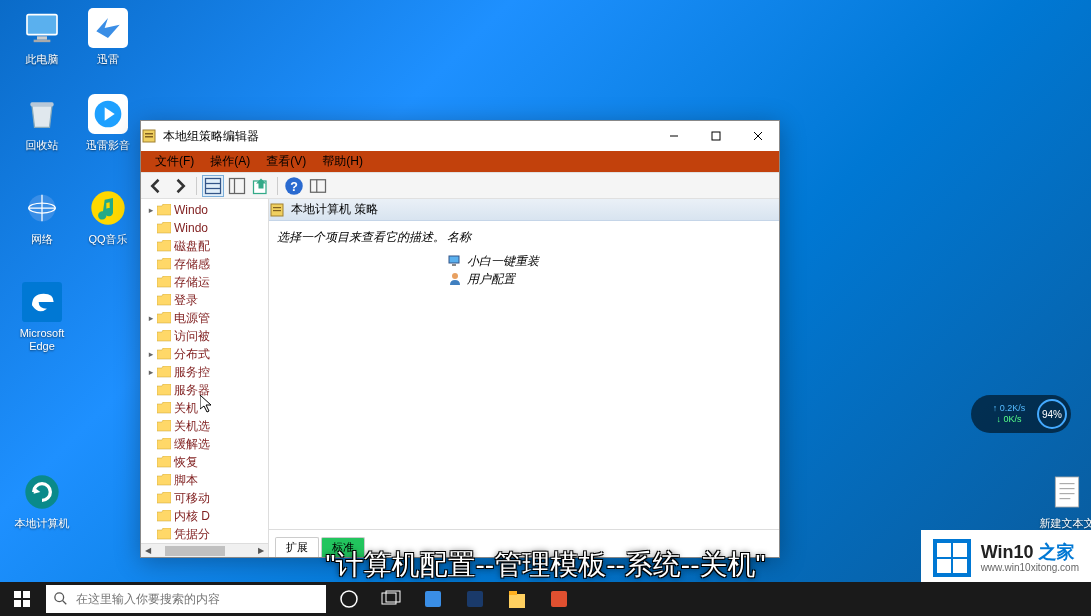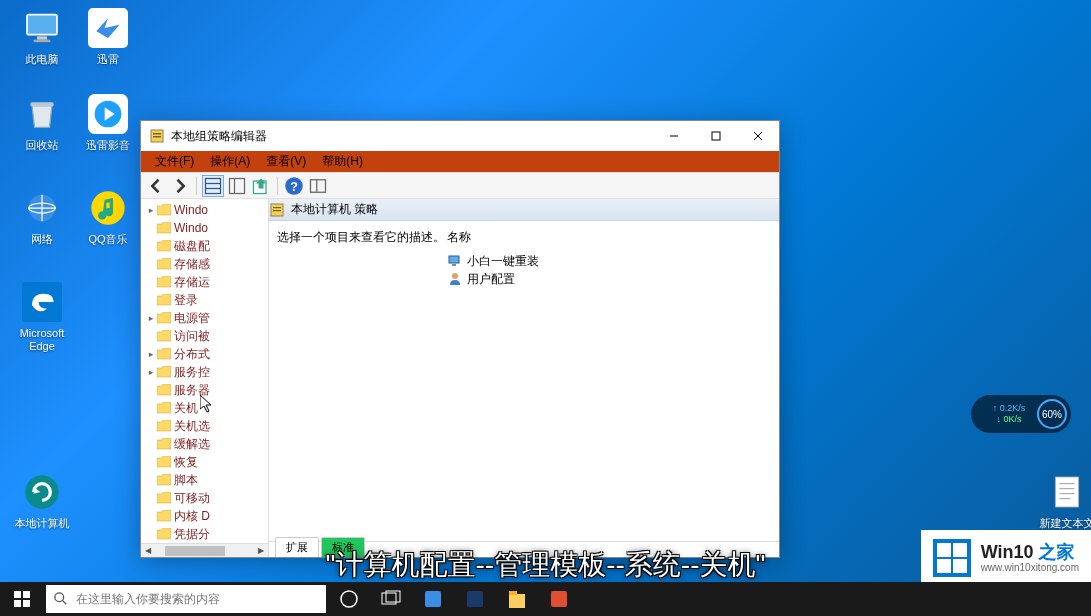--- a/index.html
+++ b/index.html
@@ -7,21 +7,21 @@
 
 
 .desktop { position: absolute; inset: 0; }
 .dicon { position: absolute; width: 60px; text-align: center; color: #fff; font-size: 11px; cursor: pointer; text-shadow: 0 1px 2px rgba(0,0,0,.6); }
 .dicon .ibox { width: 44px; height: 44px; margin: 0 auto 3px; display: flex; align-items: center; justify-content: center; border-radius: 4px; }
 .dicon .ibox svg { width: 40px; height: 40px; }
 .dlbl { line-height: 1.2; }
 
 
 .win { position: absolute; left: 140px; top: 120px; width: 640px; height: 438px; background: #fff; border: 1px solid #888; box-shadow: 0 4px 24px rgba(0,0,0,.3); display: flex; flex-direction: column; }
-.titlebar { height: 30px; display: flex; align-items: center; padding: 0 0 0 8px; background: #fff; }
+.titlebar { height: 30px; display: flex; align-items: center; padding: 0 0 0 0; background: #fff; }
 .titlebar .ticon { width: 16px; height: 16px; margin-right: 6px; }
 .titlebar .ttxt { flex: 1; font-size: 12px; color: #000; }
 .winbtns { display: flex; }
 .winbtn { width: 42px; height: 30px; display: flex; align-items: center; justify-content: center; cursor: pointer; }
 .winbtn svg { width: 10px; height: 10px; }
 
 .menubar { height: 22px; display: flex; align-items: center; padding: 0 6px; background: #c2410c; font-size: 12px; border-bottom: 1px solid #e0e0e0; }
 .menubar span { padding: 2px 8px; cursor: pointer; }
 
 .toolbar { height: 26px; display: flex; align-items: center; padding: 0 4px; gap: 2px; border-bottom: 1px solid #e0e0e0; background: #f5f5f5; }
@@ -36,27 +36,27 @@
 .tfolder { width: 14px; height: 12px; margin-right: 3px; }
 .tfolder svg { width: 14px; height: 12px; }
 .tnode .tlbl { color: #7f1d1d; }
 .scroll-h { position: absolute; bottom: 0; left: 0; right: 0; height: 14px; background: #f0f0f0; display: flex; align-items: center; border-top: 1px solid #ddd; }
 .sarrow { width: 14px; height: 14px; display: flex; align-items: center; justify-content: center; font-size: 8px; cursor: pointer; color: #555; }
 .sthumb { height: 10px; width: 60px; background: #c0c0c0; margin-left: 10px; }
 
 .content { flex: 1; display: flex; flex-direction: column; background: #fff; }
 .chead { height: 22px; background: linear-gradient(#eaf0f7, #d8e4f0); border-bottom: 1px solid #c5d5e8; display: flex; align-items: center; padding: 0 0; font-size: 12px; }
 .chead .cicon { width: 16px; height: 16px; margin-right: 6px; }
-.cbody { flex: 1; display: flex; padding: 8px; font-size: 12px; }
+.cbody { flex: 1; display: flex; padding: 8px; font-size: 12px; font-style: italic; }
 .cdesc { width: 170px; color: #000; }
 .clist { flex: 1; }
 .clist .colhdr { font-size: 12px; color: #000; margin-bottom: 6px; }
 .citem { display: flex; align-items: center; height: 18px; cursor: pointer; }
 .ciico { width: 16px; height: 16px; margin-right: 4px; display: flex; align-items: center; justify-content: center; }
-.ctabs { height: 16px; display: flex; align-items: flex-end; font-size: 11px; border-top: 1px solid #ddd; padding-left: 6px; }
+.ctabs { height: 28px; display: flex; align-items: flex-end; font-size: 11px; border-top: 1px solid #ddd; padding-left: 6px; }
 .ctab { padding: 2px 10px; border: 1px solid #ccc; border-bottom: none; margin-right: 2px; background: #22c55e; cursor: pointer; border-radius: 2px 2px 0 0; }
 .ctab.active { background: #fff; }
 
 
 .caption-overlay { position: absolute; left: 50%; transform: translateX(-50%); bottom: 32px; font-size: 28px; color: #fff; font-family: "SimHei", sans-serif; text-shadow: -1px -1px 0 #000, 1px -1px 0 #000, -1px 1px 0 #000, 1px 1px 0 #000, 0 0 6px #000; white-space: nowrap; }
 
 .perf-widget { position: absolute; right: 20px; top: 395px; width: 100px; height: 38px; background: rgba(0,0,0,.55); border-radius: 19px; display: flex; align-items: center; color: #fff; font-size: 9px; padding: 0 4px 0 10px; }
 .perf-widget .stats { flex: 1; line-height: 1.2; text-align: center; }
 .perf-widget .up { color: #5bf; }
 .perf-widget .down { color: #5f8; }
@@ -174,21 +174,21 @@
       </div>
     <div class="dlbl">新建文本文档</div>
   </div>
 </div>
 
 <div class="perf-widget">
   <div class="stats">
     <div class="up"><span>↑ </span><span>0.2K/s</span></div>
     <div class="down"><span>↓ </span><span>0K/s</span></div>
   </div>
-  <div class="pct">60%</div>
+  <div class="pct">94%</div>
 </div>
 
 <div class="win">
   <div class="titlebar">
     <span class="ticon"><svg viewBox="0 0 16 16">
           <rect x="2" y="2" width="12" height="12" fill="#f0d060" stroke="#a08030"></rect>
           <rect x="4" y="5" width="8" height="1.5" fill="#806020"></rect>
           <rect x="4" y="8" width="8" height="1.5" fill="#806020"></rect>
         </svg></span>
     <span class="ttxt">本地组策略编辑器</span>

